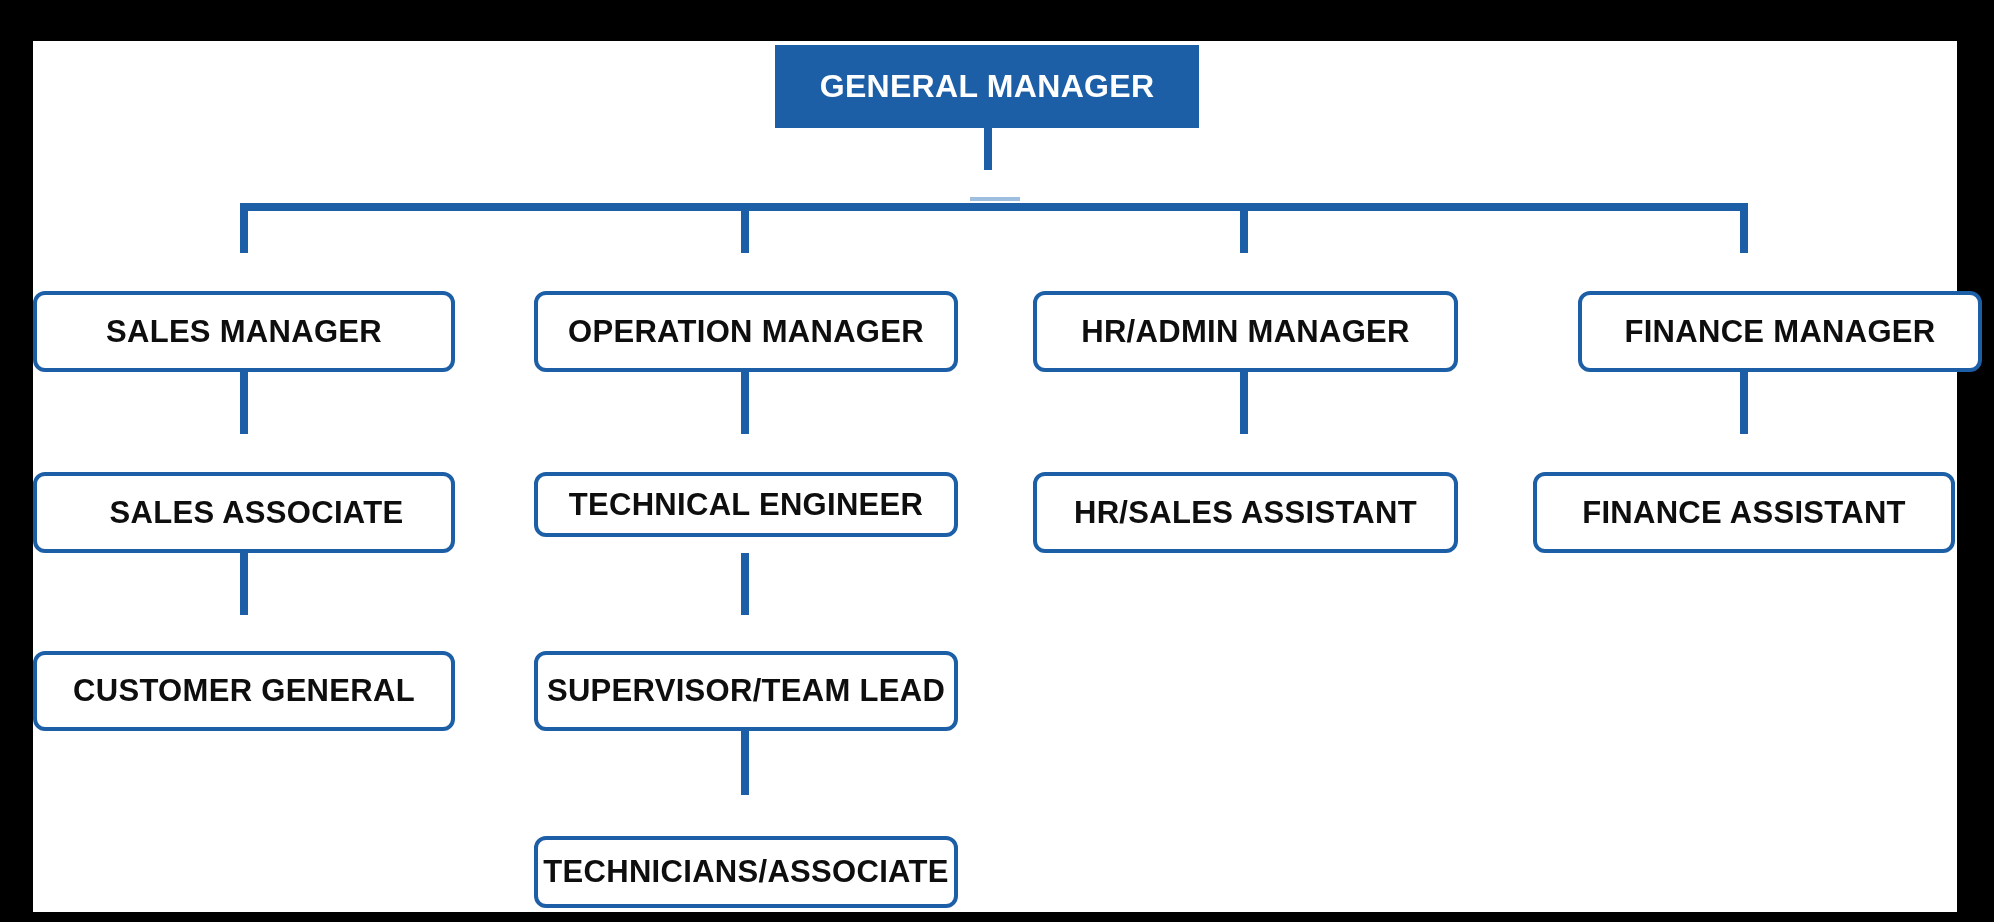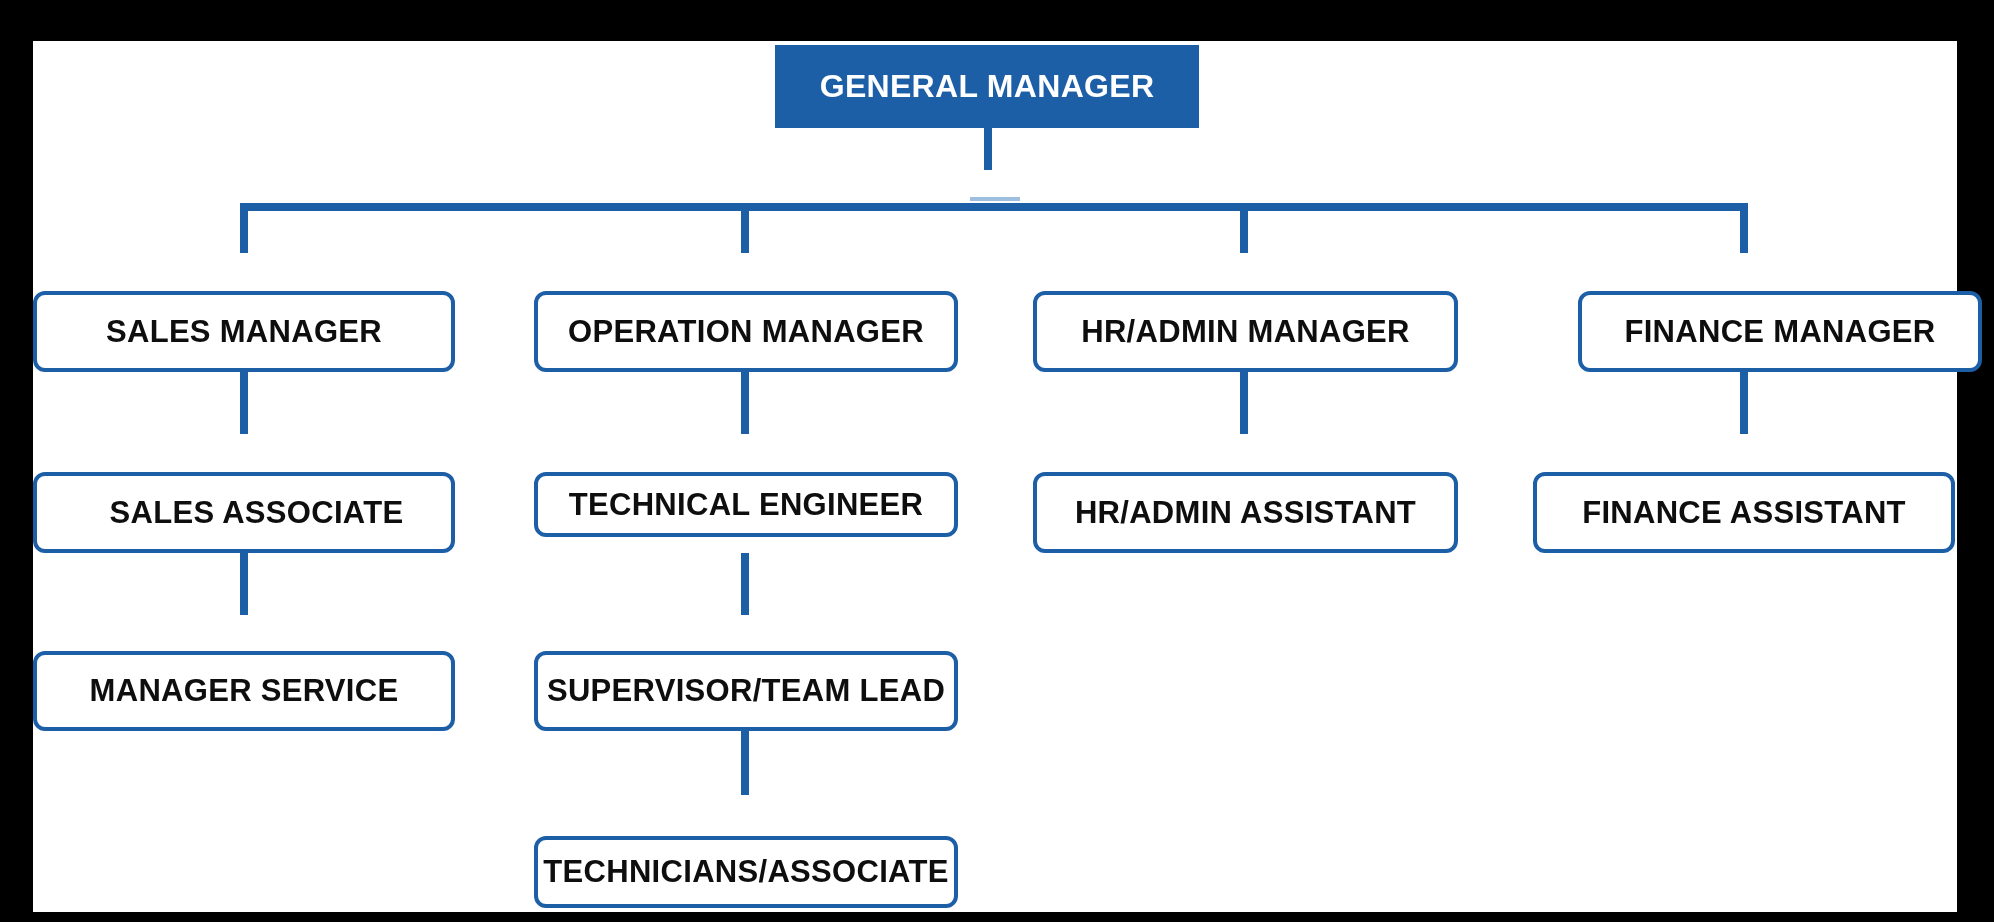--- a/index.html
+++ b/index.html
@@ -92,31 +92,31 @@
     <div class="conn" style="left:1207px; top:331px; width:8px; height:62px;"></div>
     <div class="conn" style="left:1707px; top:331px; width:8px; height:62px;"></div>
 
     <div class="node" style="left:0px; top:431px; width:422px; height:81px;padding-left:25px;">
       <span>SALES ASSOCIATE</span>
     </div>
     <div class="node" style="left:501px; top:431px; width:424px; height:65px;">
       <span>TECHNICAL ENGINEER</span>
     </div>
     <div class="node" style="left:1000px; top:431px; width:425px; height:81px;">
-      <span>HR/ADMIN ASSISTANT</span>
+      <span>HR/SALES ASSISTANT</span>
     </div>
     <div class="node" style="left:1500px; top:431px; width:422px; height:81px;">
       <span>FINANCE ASSISTANT</span>
     </div>
 
     <div class="conn" style="left:207px; top:512px; width:8px; height:62px;"></div>
     <div class="conn" style="left:708px; top:512px; width:8px; height:62px;"></div>
 
     <div class="node" style="left:0px; top:610px; width:422px; height:80px;">
-      <span>MANAGER SERVICE</span>
+      <span>CUSTOMER GENERAL</span>
     </div>
     <div class="node" style="left:501px; top:610px; width:424px; height:80px;">
       <span>SUPERVISOR/TEAM LEAD</span>
     </div>
 
     <div class="conn" style="left:708px; top:690px; width:8px; height:64px;"></div>
 
     <div class="node" style="left:501px; top:795px; width:424px; height:72px;">
       <span>TECHNICIANS/ASSOCIATE</span>
     </div>

